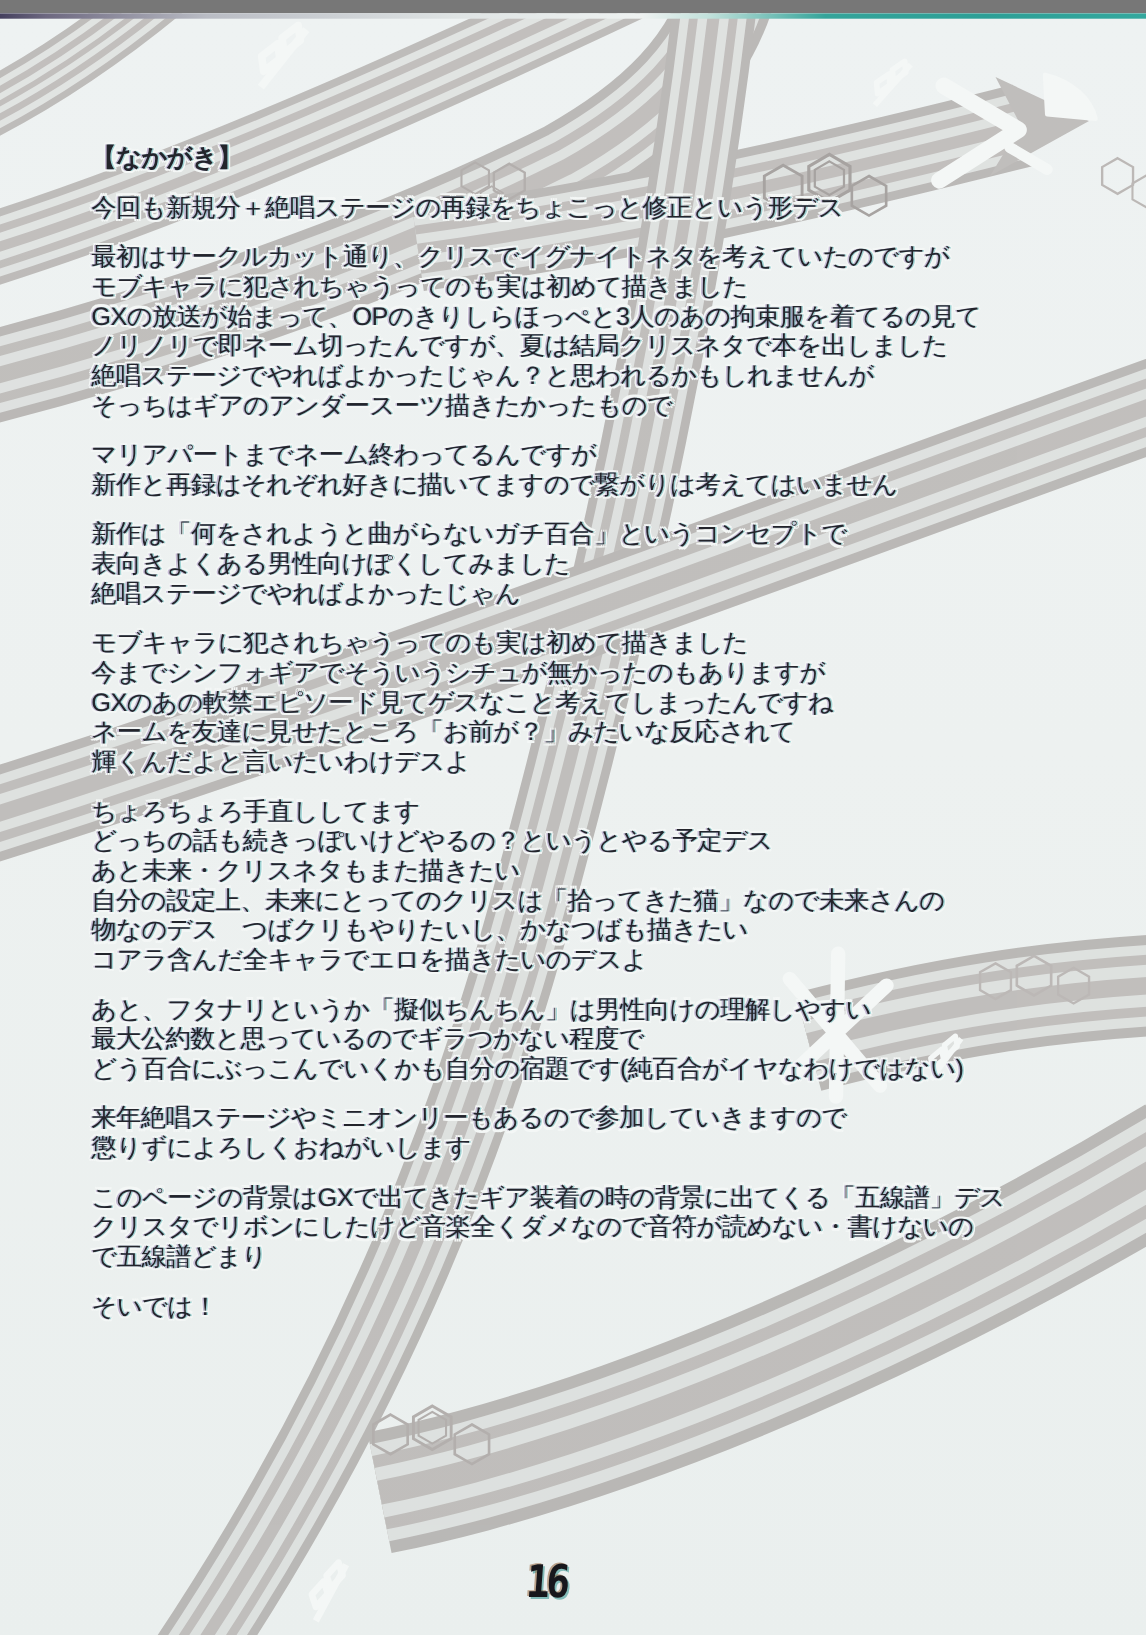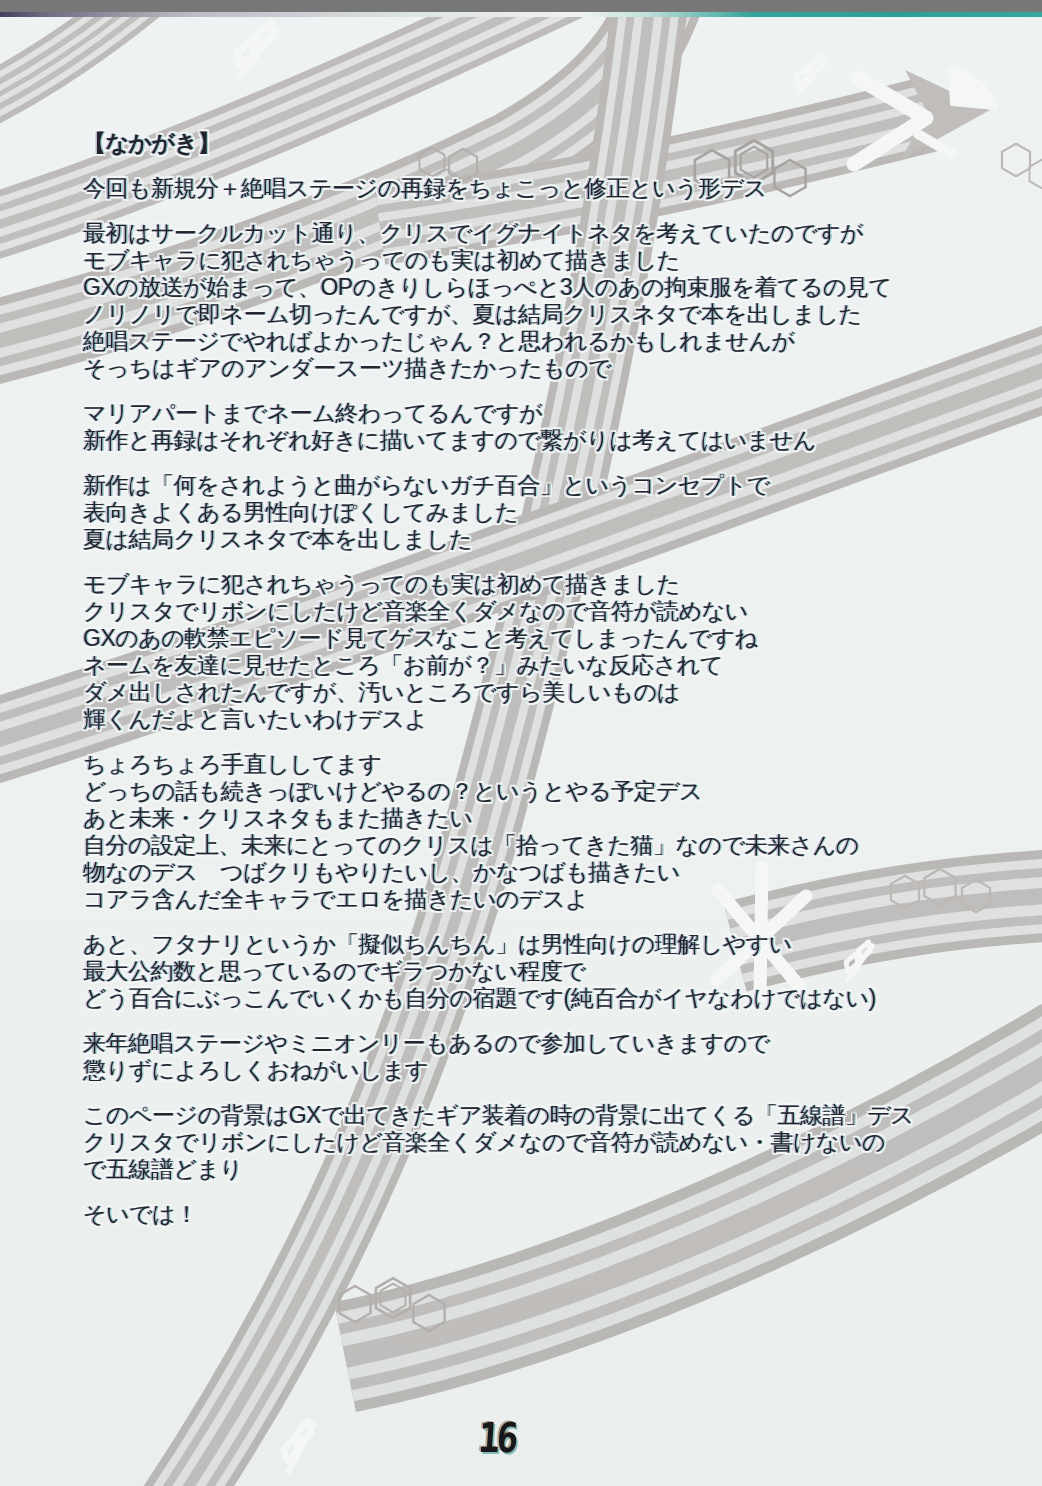--- a/index.html
+++ b/index.html
@@ -183,28 +183,27 @@
           <div class="line">絶唱ステージでやればよかったじゃん？と思われるかもしれませんが</div>
           <div class="line">そっちはギアのアンダースーツ描きたかったもので</div>
         </div>
         <div class="para">
           <div class="line">マリアパートまでネーム終わってるんですが</div>
           <div class="line">新作と再録はそれぞれ好きに描いてますので繋がりは考えてはいません</div>
         </div>
         <div class="para">
           <div class="line">新作は「何をされようと曲がらないガチ百合」というコンセプトで</div>
           <div class="line">表向きよくある男性向けぽくしてみました</div>
-          <div class="line">夏は結局クリスネタで本を出しました</div>
+          <div class="line">絶唱ステージでやればよかったじゃん</div>
         </div>
         <div class="para">
           <div class="line">モブキャラに犯されちゃうってのも実は初めて描きました</div>
-          <div class="line">クリスタでリボンにしたけど音楽全くダメなので音符が読めない</div>
+          <div class="line">今までシンフォギアでそういうシチュが無かったのもありますが</div>
           <div class="line">GXのあの軟禁エピソード見てゲスなこと考えてしまったんですね</div>
           <div class="line">ネームを友達に見せたところ「お前が？」みたいな反応されて</div>
-          <div class="line">ダメ出しされたんですが、汚いところですら美しいものは</div>
           <div class="line">輝くんだよと言いたいわけデスよ</div>
         </div>
         <div class="para">
           <div class="line">ちょろちょろ手直ししてます</div>
           <div class="line">どっちの話も続きっぽいけどやるの？というとやる予定デス</div>
           <div class="line">あと未来・クリスネタもまた描きたい</div>
           <div class="line">自分の設定上、未来にとってのクリスは「拾ってきた猫」なので未来さんの</div>
           <div class="line">物なのデス　つばクリもやりたいし、かなつばも描きたい</div>
           <div class="line">コアラ含んだ全キャラでエロを描きたいのデスよ</div>
         </div>

